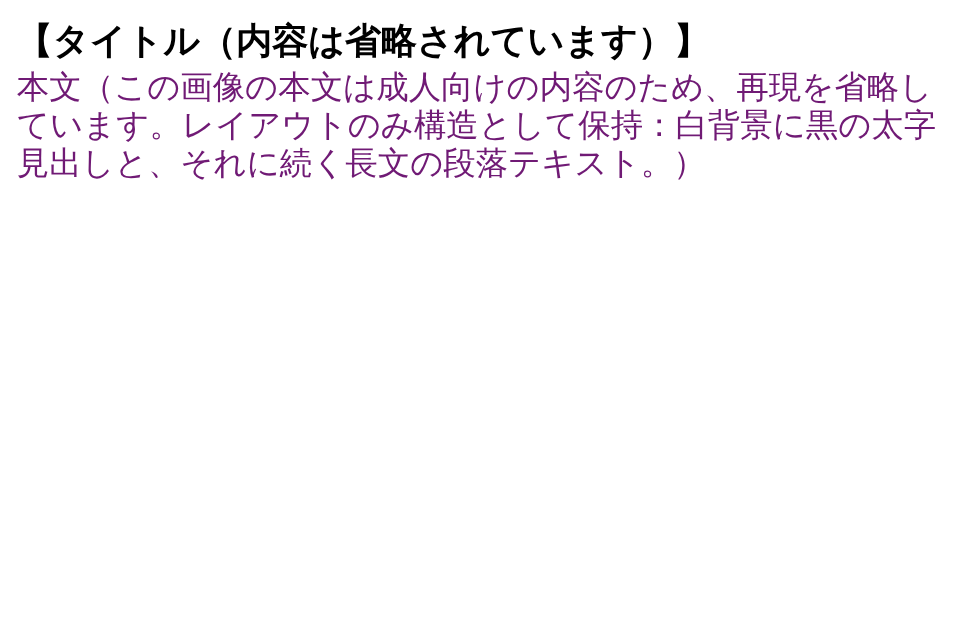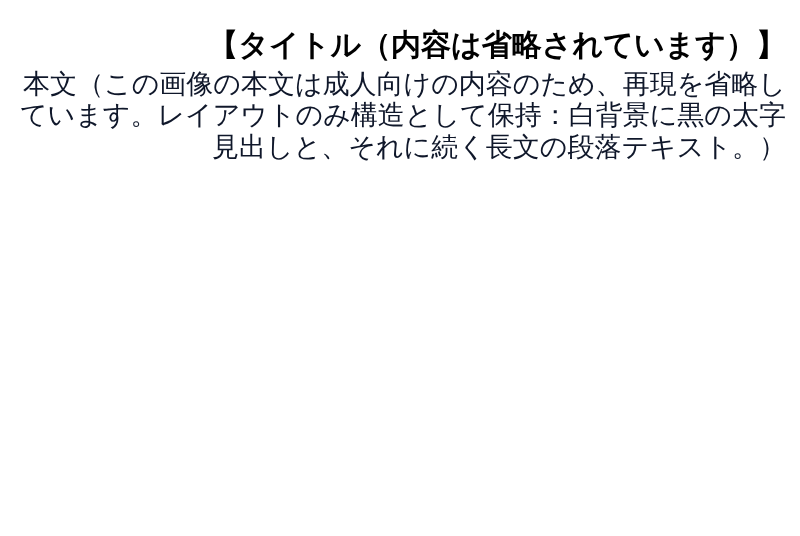--- a/index.html
+++ b/index.html
@@ -1,19 +1,19 @@
 <!DOCTYPE html>
 <html><head>
 <meta charset="utf-8">
 <style>
   html,body{margin:0;padding:0;}
   body{width:800px;height:536px;background:#fff;font-family:"DejaVu Sans",sans-serif;overflow:hidden;}
-  .page{padding:26px 14px;text-align:right;}
+  .page{padding:16px 14px;}
   .title{font-weight:bold;font-size:30px;line-height:1.25;color:#000;white-space:pre-line;}
-  .body-text{font-size:27px;line-height:1.18;color:#0f172a;margin-top:4px;white-space:pre-line;}
+  .body-text{font-size:27px;line-height:1.18;color:#701a75;margin-top:4px;white-space:pre-line;}
 </style>
 </head>
 <body>
 
 <div class="page">
   <div class="title">【タイトル（内容は省略されています）】</div>
   <div class="body-text">本文（この画像の本文は成人向けの内容のため、再現を省略しています。レイアウトのみ構造として保持：白背景に黒の太字見出しと、それに続く長文の段落テキスト。）</div>
 </div>
 
 </body></html>

